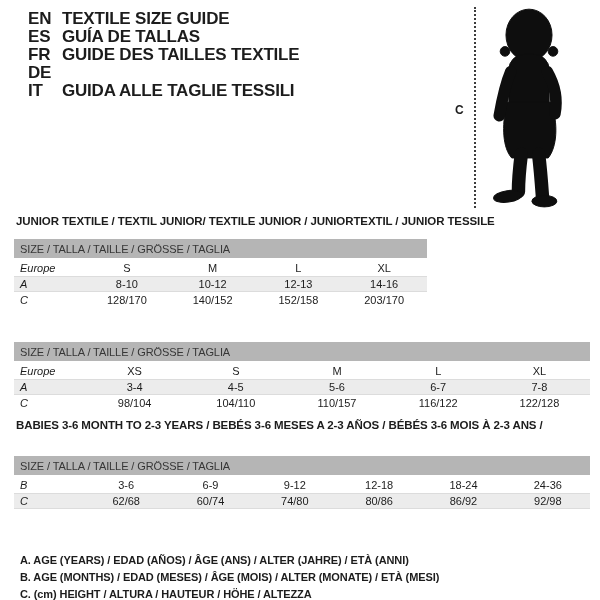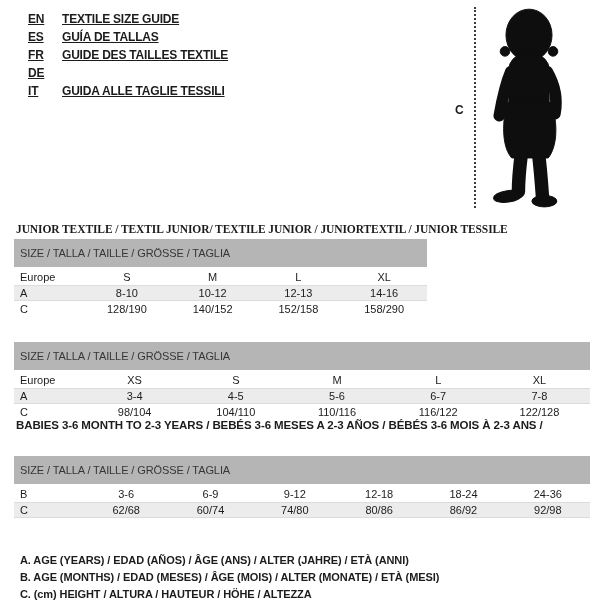--- a/index.html
+++ b/index.html
@@ -2,42 +2,42 @@
 <html><head>
 <meta charset="utf-8">
 <style>
   html,body{margin:0;padding:0;}
   .canvas{
     position:relative;width:600px;height:600px;background:#ffffff;
     font-family:"Liberation Sans",sans-serif;color:#1c1c1c;overflow:hidden;
   }
   
   .langs{position:absolute;top:10px;left:28px;}
-  .lang-row{display:flex;height:18px;align-items:center;font-weight:700;font-size:12px;letter-spacing:-0.2px;text-decoration:underline;}
+  .lang-row{display:flex;height:18px;align-items:center;font-weight:700;font-size:17px;letter-spacing:-0.2px;}
   .lang-code{width:34px;flex:0 0 34px;}
   
   .figure-line{position:absolute;left:474px;top:7px;height:201px;width:0;border-left:2px dotted #3c3c3c;}
   .figure-label{position:absolute;left:455px;top:103px;font-weight:700;font-size:12px;}
   .silhouette{position:absolute;left:481px;top:8px;}
   
   .section-title{position:absolute;left:16px;font-weight:700;font-size:11.5px;letter-spacing:-0.1px;white-space:nowrap;}
   .title-lines{line-height:17px;}
   .sub{font-size:7.5px;vertical-align:-2px;}
-  .t1{top:223px;font-family:Liberation Serif, serif;}
+  .t1{top:215px;}
   .t2{top:318px;}
   .t3{top:417px;}
   
   .table{position:absolute;left:14px;}
   .tb1{top:239px;width:413px;}
   .tb2{top:342px;width:576px;}
   .tb3{top:456px;width:576px;}
-  .size-bar{height:28px;background:#b5b5b5;color:#363636;font-size:11px;display:flex;align-items:center;padding-left:6px;margin-bottom:2px;letter-spacing:-0.1px;}
+  .size-bar{height:19px;background:#b5b5b5;color:#363636;font-size:11px;display:flex;align-items:center;padding-left:6px;margin-bottom:2px;letter-spacing:-0.1px;}
   .row{display:flex;height:16px;align-items:center;font-size:11px;}
   .row.shaded{background:#ececec;border-top:1px solid #dcdcdc;border-bottom:1px solid #dcdcdc;height:14px;}
-  .cell-label{width:64px;flex:0 0 64px;padding-left:6px;}
+  .cell-label{width:64px;flex:0 0 64px;padding-left:6px;font-style:italic;}
   .cell{flex:1;text-align:center;}
   
   .footnotes{position:absolute;left:20px;top:552px;font-weight:700;font-size:11px;line-height:17px;letter-spacing:-0.1px;white-space:nowrap;}
 </style>
 </head>
 <body>
 
 <div class="canvas">
 
   <div class="langs">
@@ -93,24 +93,24 @@
         </div>
         <div class="row shaded">
           <div class="cell-label">A</div>
           <div class="cell">8-10</div>
           <div class="cell">10-12</div>
           <div class="cell">12-13</div>
           <div class="cell">14-16</div>
         </div>
         <div class="row">
           <div class="cell-label">C</div>
-          <div class="cell">128/190</div>
+          <div class="cell">128/170</div>
           <div class="cell">140/152</div>
           <div class="cell">152/158</div>
-          <div class="cell">158/290</div>
+          <div class="cell">203/170</div>
         </div>
       </div>
   </div>
 
   <div class="table tb2">
     <div class="size-bar">SIZE / TALLA / TAILLE / GRÖSSE / TAGLIA</div>
     <div>
         <div class="row">
           <div class="cell-label">Europe</div>
           <div class="cell">XS</div>
@@ -124,21 +124,21 @@
           <div class="cell">3-4</div>
           <div class="cell">4-5</div>
           <div class="cell">5-6</div>
           <div class="cell">6-7</div>
           <div class="cell">7-8</div>
         </div>
         <div class="row">
           <div class="cell-label">C</div>
           <div class="cell">98/104</div>
           <div class="cell">104/110</div>
-          <div class="cell">110/116</div>
+          <div class="cell">110/157</div>
           <div class="cell">116/122</div>
           <div class="cell">122/128</div>
         </div>
       </div>
   </div>
 
   <div class="section-title t3 title-lines">
     <div>BABIES 3-6 MONTH TO 2-3 YEARS / BEBÉS 3-6 MESES A 2-3 AÑOS / BÉBÉS 3-6 MOIS À 2-3 ANS /</div>
   </div>
   <div class="table tb3">

